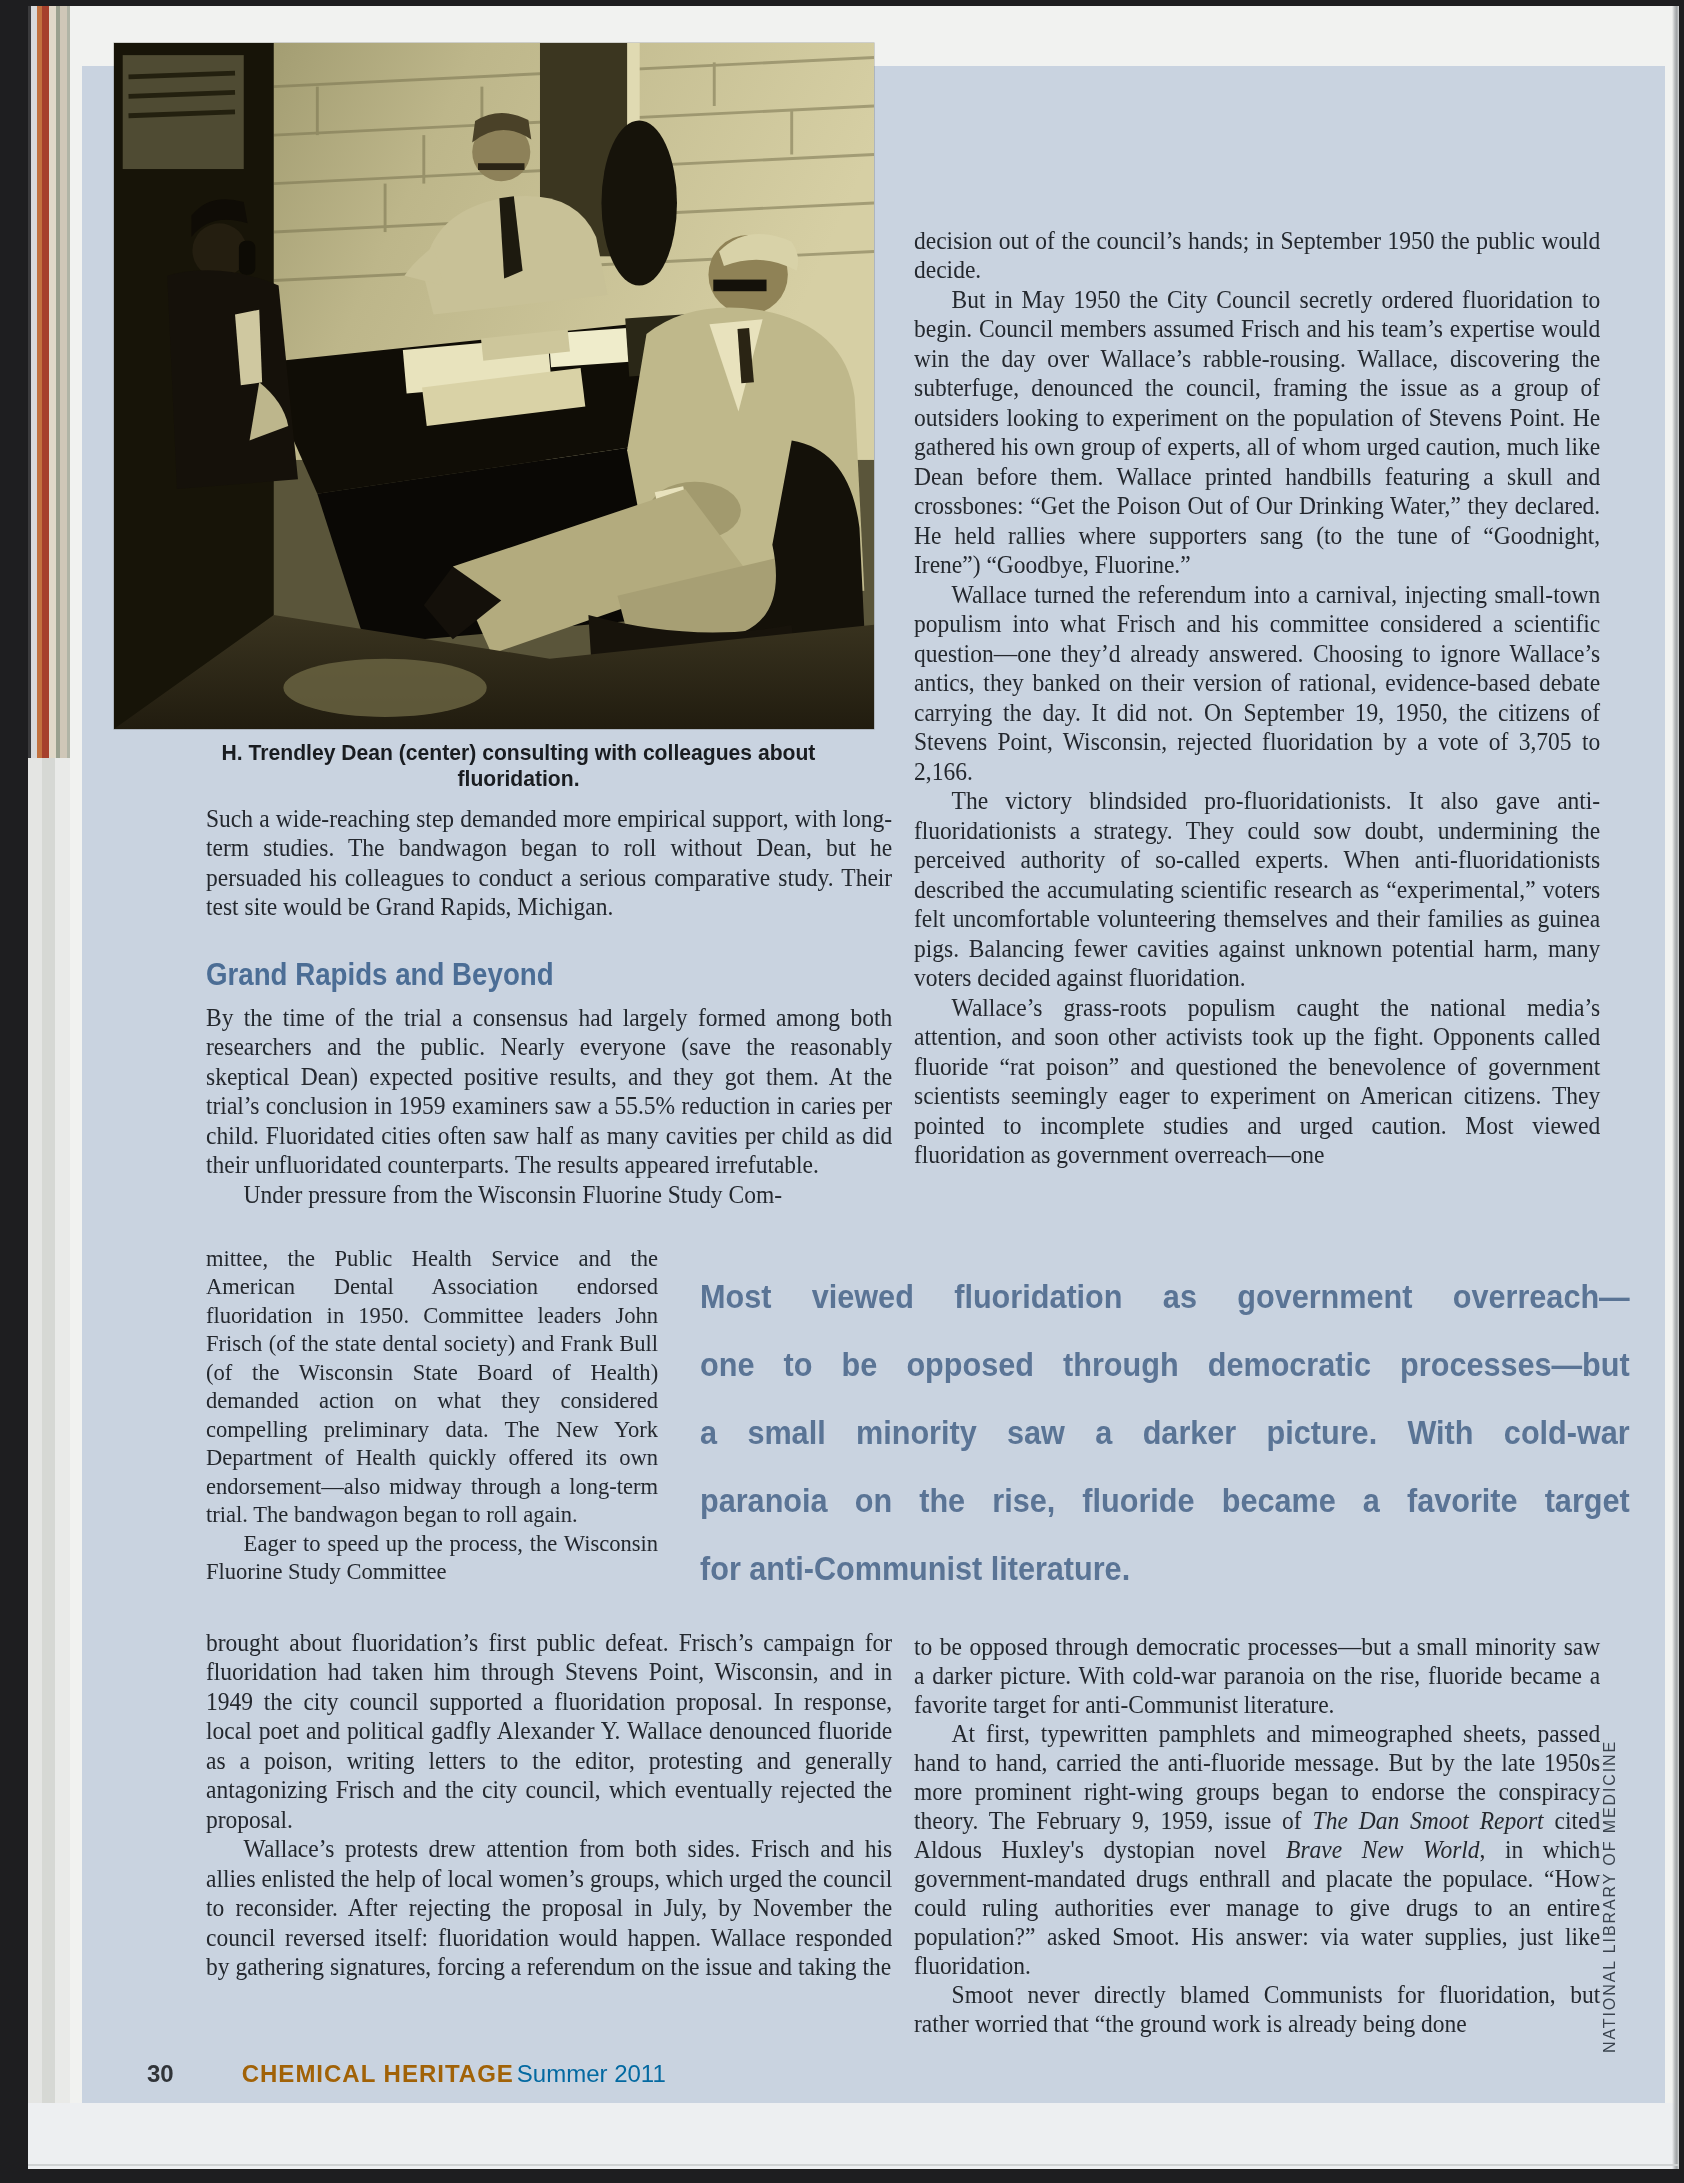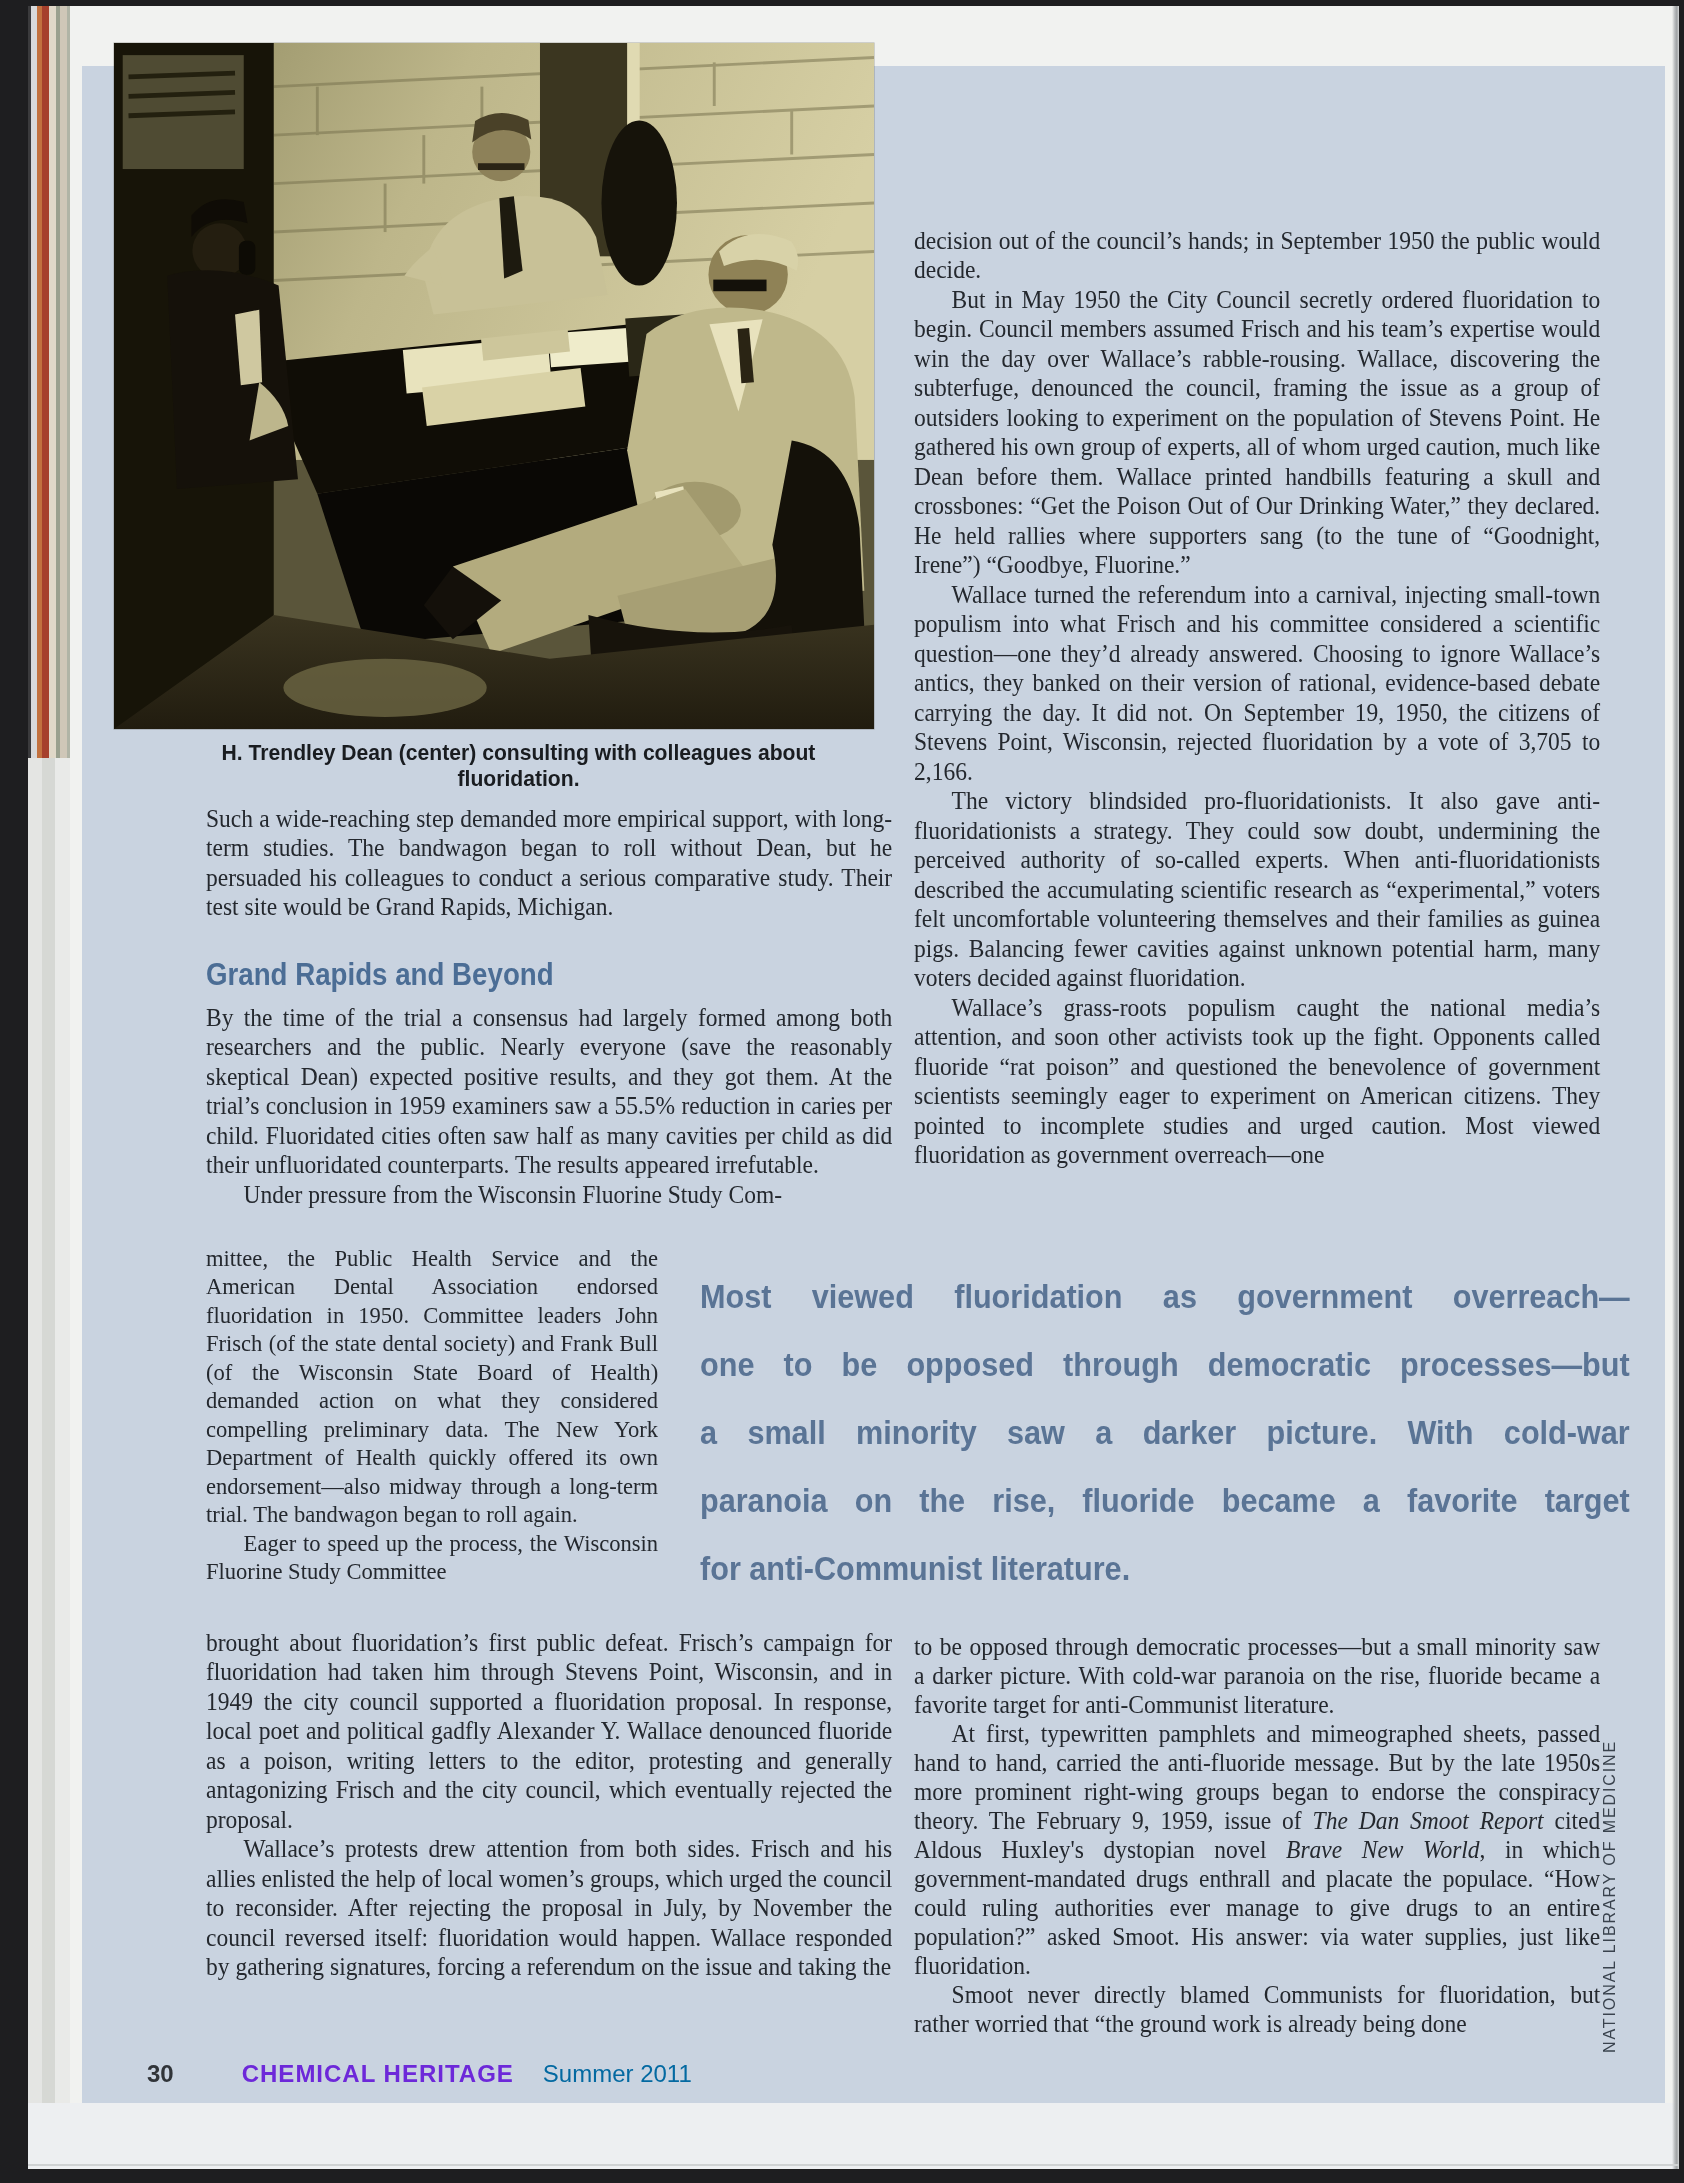--- a/index.html
+++ b/index.html
@@ -46,21 +46,21 @@
     font-family:"Liberation Sans",sans-serif;font-weight:bold;font-size:34px;color:#5a7495;
     transform:scaleX(.90);transform-origin:top left;}
   #pull-quote .ql{height:68px;line-height:68px;text-align:justify;text-align-last:justify;
     white-space:nowrap;}
   #pull-quote .ql.last{text-align-last:left;}
 
   
   #footer{position:absolute;left:119px;top:2054px;display:flex;align-items:baseline;
     font-family:"Liberation Sans",sans-serif;font-size:24px;}
   #footer .pagenum{font-weight:bold;color:#303439;margin-right:68px;}
-  #footer .mag{font-weight:bold;color:#6d28d9;letter-spacing:1px;margin-right:29px;}
+  #footer .mag{font-weight:bold;color:#a16207;letter-spacing:1px;margin-right:3px;}
   #footer .issue{color:#0369a1;}
 
   
   #credit{position:absolute;left:1573px;top:1713px;height:334px;width:27px;
     writing-mode:vertical-rl;transform:rotate(180deg);
     font-family:"Liberation Sans",sans-serif;font-size:16px;letter-spacing:1.9px;color:#39424d;}
   .it{font-style:italic;}
 </style>
 </head>
 <body>

